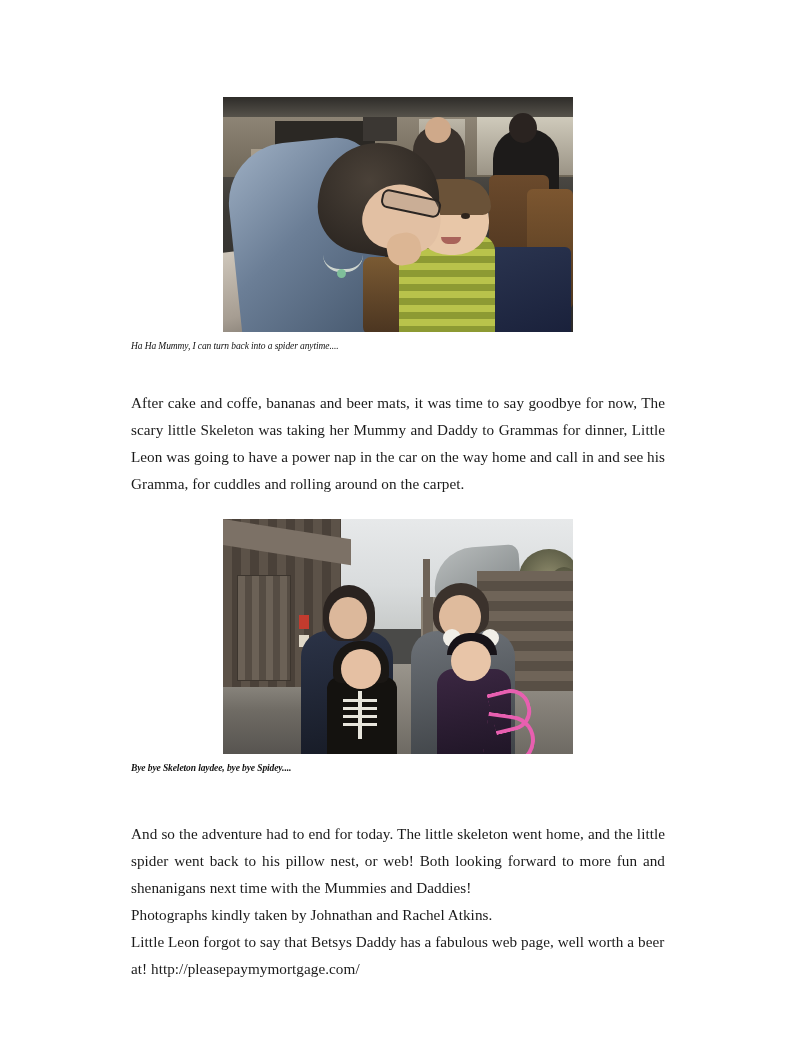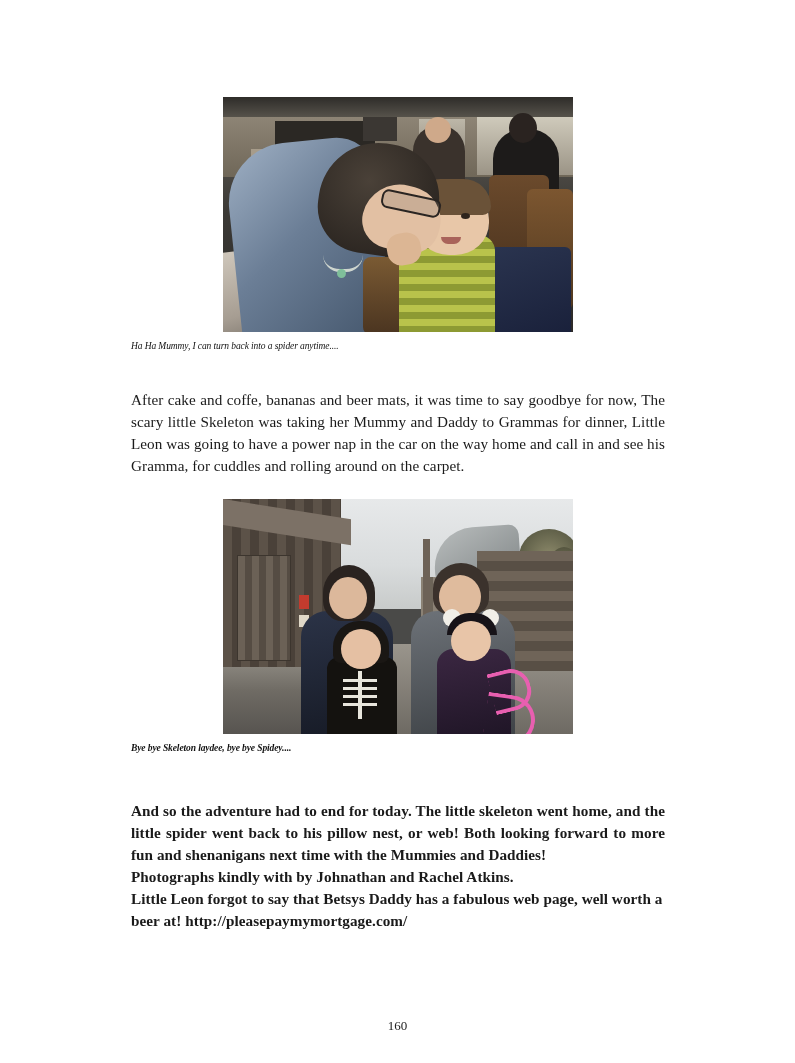--- a/index.html
+++ b/index.html
@@ -57,27 +57,27 @@
     margin-top: 9px;
     margin-left: 0px;
     letter-spacing: -0.1px;
   }
   .fig-1 .caption { padding-left: 0px; }
   .fig-2 .caption { padding-left: 0px; }
 
   
   .para {
     font-size: 15.2px;
-    line-height: 22px;
+    line-height: 27px;
     text-align: justify;
     margin: 0;
     letter-spacing: 0.05px;
   }
   .para.p-1 { margin-top: 38px; }
-  .block-2 { margin-top: 47px; font-weight: bold; }
+  .block-2 { margin-top: 47px; }
   .para.p-2 { text-align: justify; }
   .para.p-3, .para.p-4 { text-align: left; margin-top: 0; }
 
   .pagenum {
     position: absolute;
     bottom: 29px;
     left: 0;
     width: 795px;
     text-align: center;
     font-size: 13px;
@@ -455,20 +455,19 @@
           <div class="p2-spidey-hat-r"></div>
           <div class="p2-spidey-hat"></div>
           <div class="p2-spidey-head"></div>
         </div>
       </div>
       <figcaption class="caption">Bye bye Skeleton laydee, bye bye Spidey....</figcaption>
     </figure>
 
     <div class="block-2">
       <p class="para p-2">And so the adventure had to end for today. The little skeleton went home, and the little spider went back to his pillow nest, or web! Both looking forward to more fun and shenanigans next time with the Mummies and Daddies!</p>
-      <p class="para p-3">Photographs kindly with by Johnathan and Rachel Atkins.</p>
+      <p class="para p-3">Photographs kindly taken by Johnathan and Rachel Atkins.</p>
       <p class="para p-4">Little Leon forgot to say that Betsys Daddy has a fabulous web page, well worth a beer at! http://pleasepaymymortgage.com/</p>
     </div>
 
   </div>
 
-  <div class="pagenum">160</div>
 </div>
 
 </body></html>

